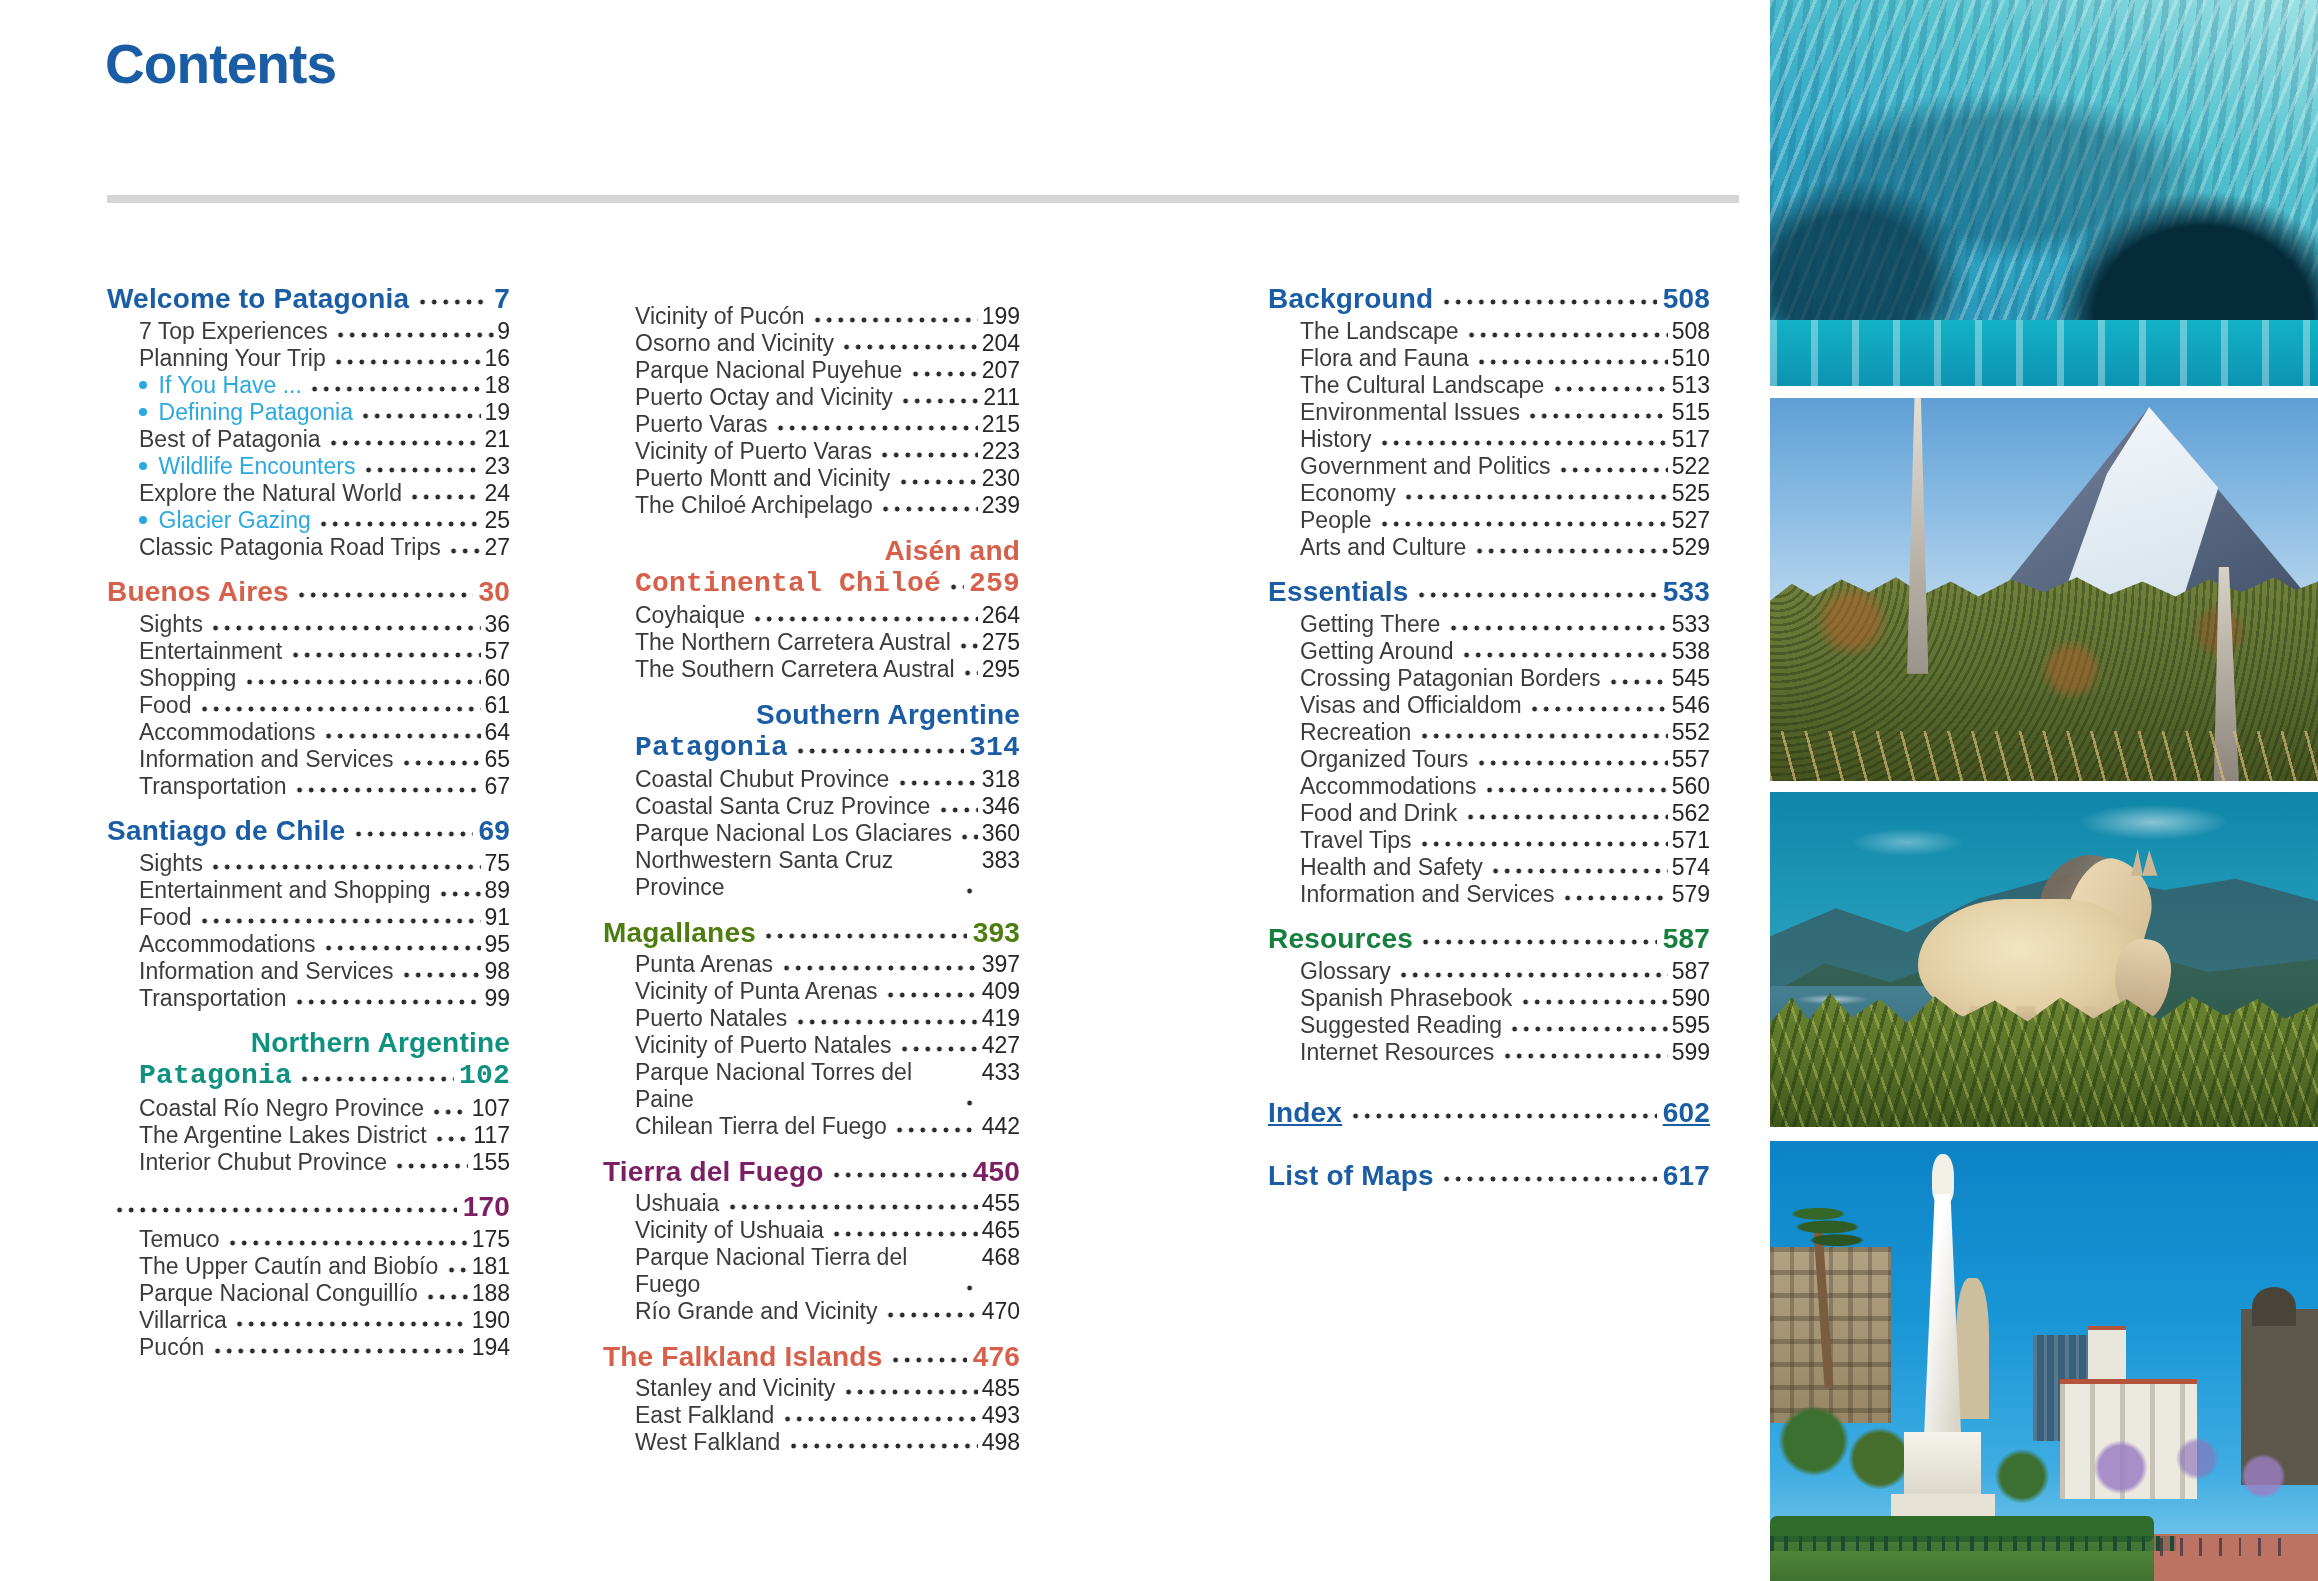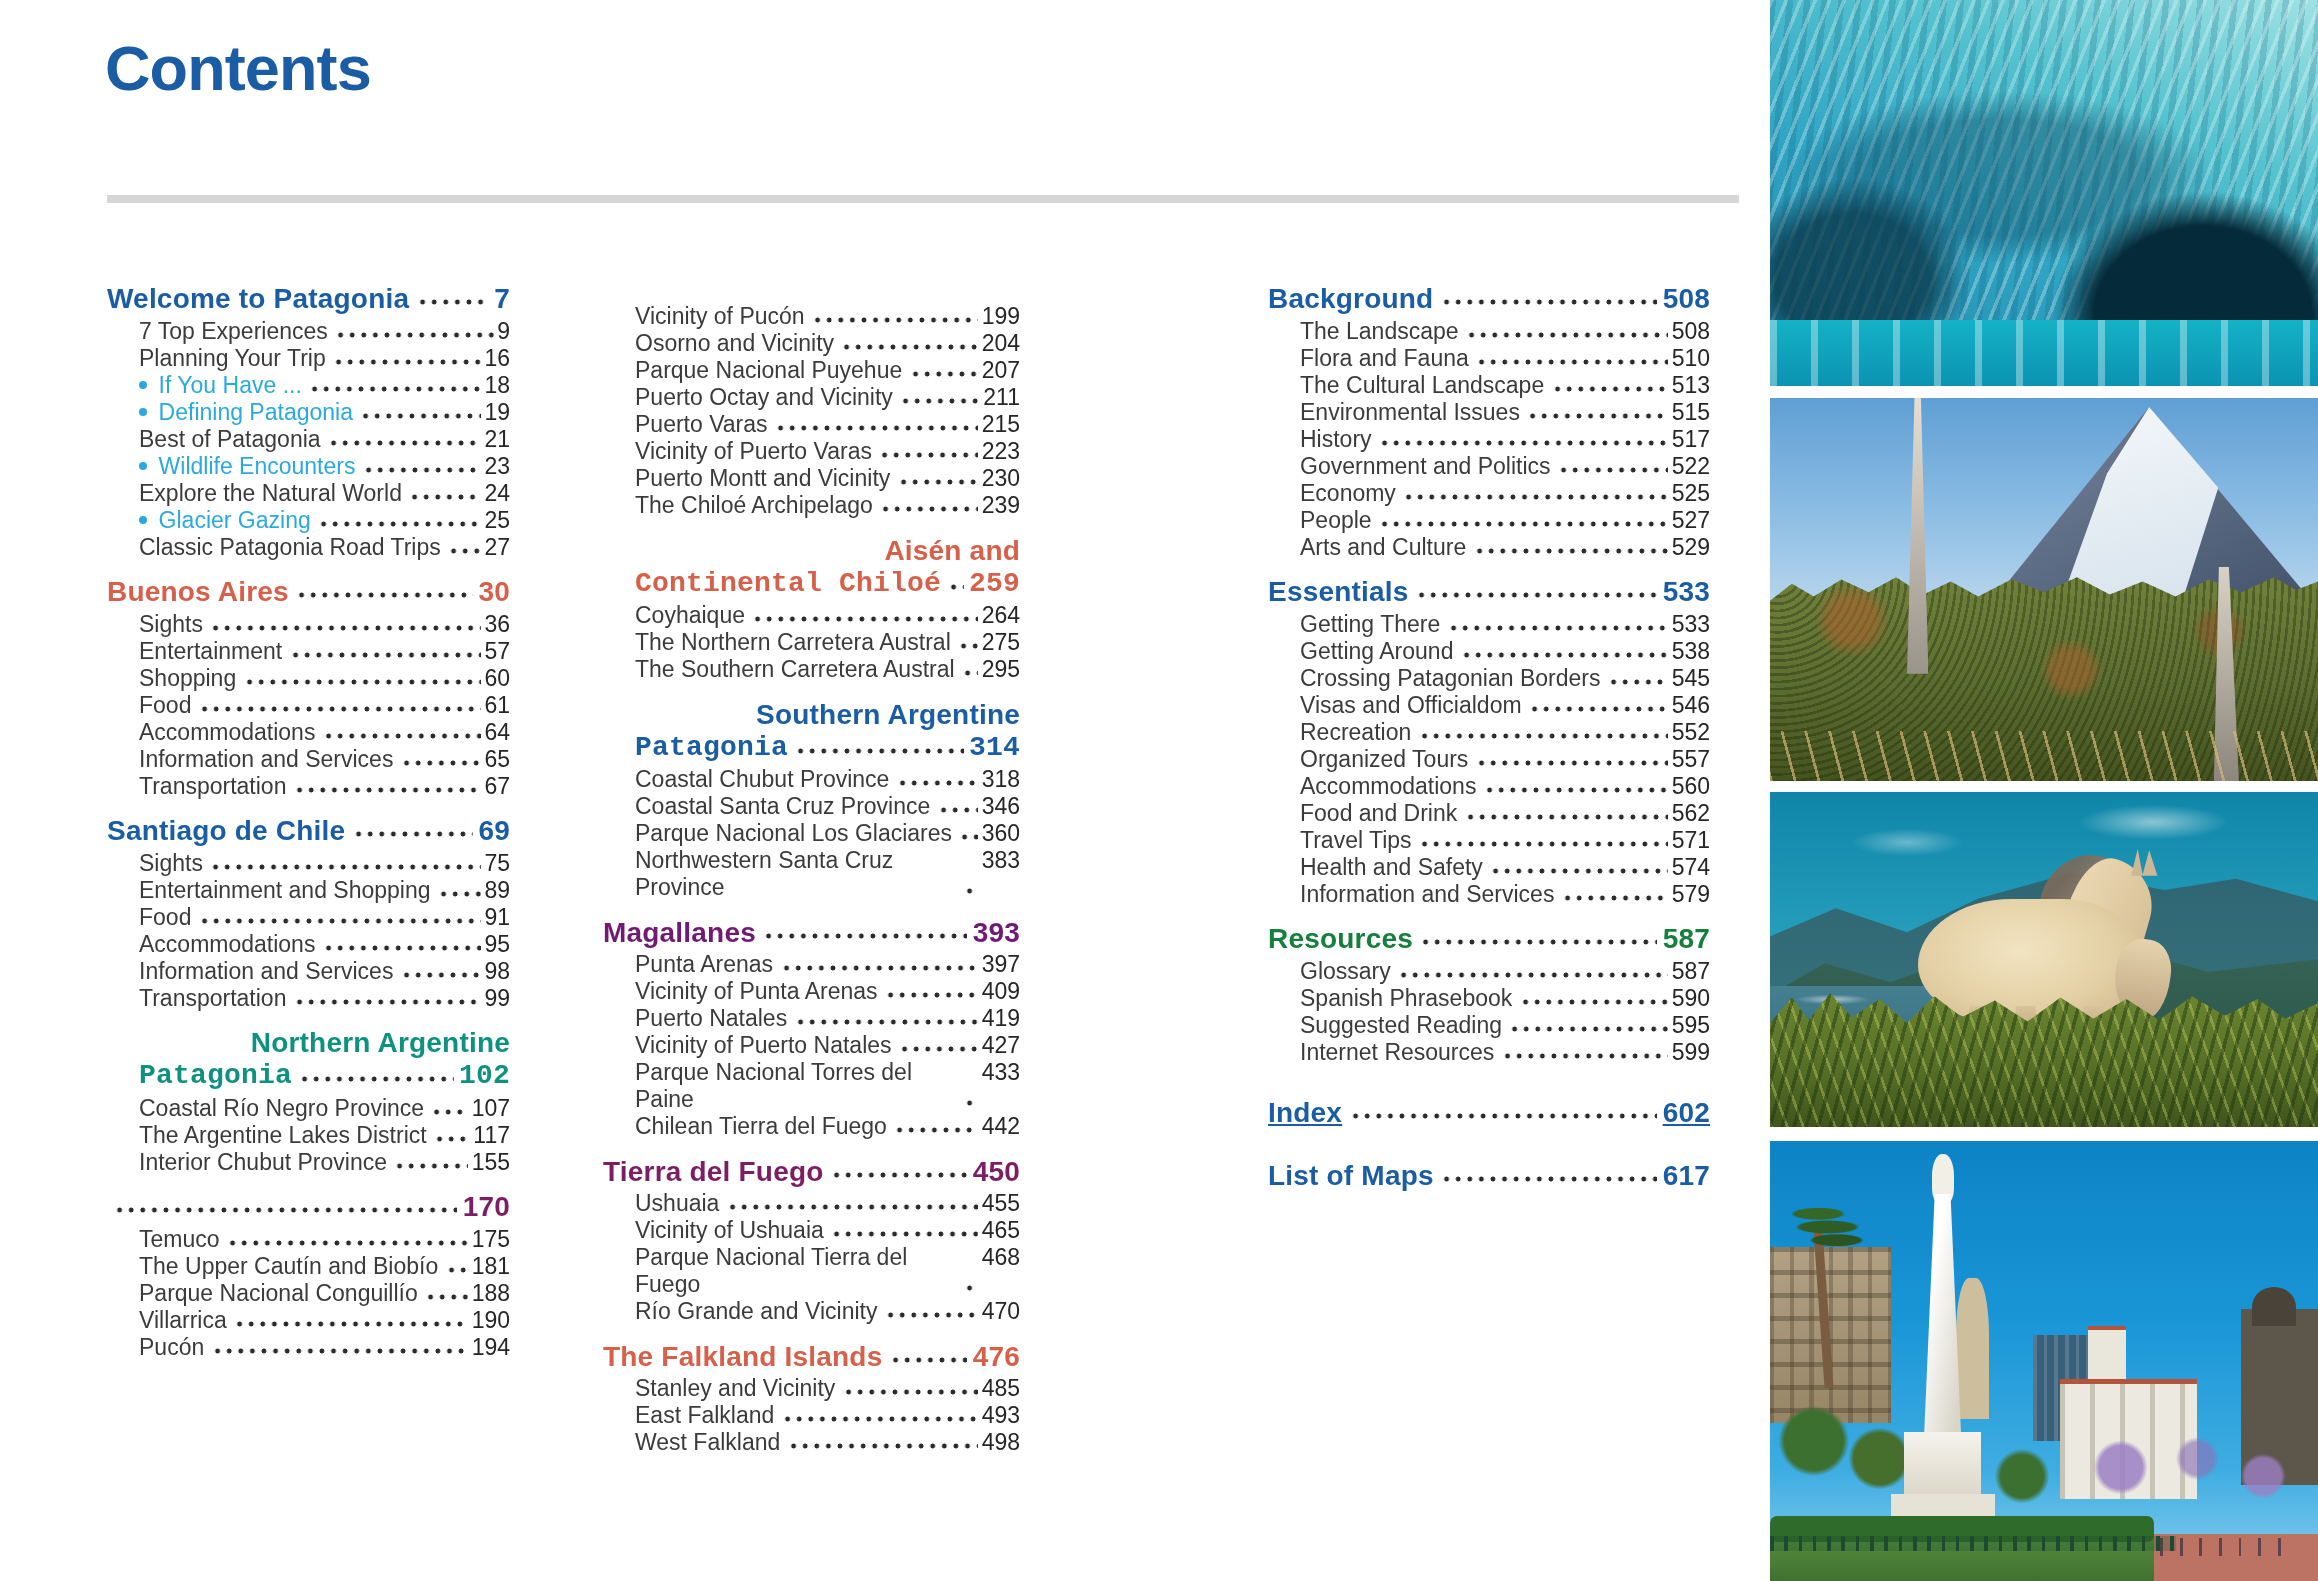--- a/index.html
+++ b/index.html
@@ -5,21 +5,21 @@
   html,body { margin:0; padding:0; background:#ffffff; }
   .page {
     position:relative; width:2319px; height:1581px; background:#ffffff;
     font-family:"Liberation Sans", sans-serif; overflow:hidden;
     --blue:#1a5da4; --salmon:#d6604a; --teal:#0f9180; --purple:#7b1e63;
     --lightblue:#2aa9e0; --text:#3b3b3b; --num:#262626; --rule:#d6d6d6;
   }
   
   .title {
     position:absolute; left:105px; top:32px; margin:0;
-    font-size:63px; font-weight:bold; letter-spacing:-0.9px; color:var(--blue);
+    font-size:55px; font-weight:bold; letter-spacing:-0.9px; color:var(--blue);
   }
   .rule { position:absolute; left:107px; top:195px; width:1632px; height:8px; background:var(--rule); }
 
   
   .col { position:absolute; top:282px; }
   .col-1 { left:107px;  width:403px; }
   .col-2 { left:603px;  width:417px; }
   .col-3 { left:1268px; width:442px; }
   .col-2 > .toc-section:first-child { margin-top:21.4px; }
 
@@ -478,21 +478,21 @@
             <span class="leader"></span>
             <span class="ipg">360</span>
           </div>
           <div class="irow">
             <span class="ilbl">Northwestern Santa Cruz Province</span>
             <span class="leader"></span>
             <span class="ipg">383</span>
           </div>
         </section>
         <section class="toc-section">
-          <h2 class="toc-heading" style="color: #701a75;">
+          <h2 class="toc-heading" style="color: #4d7c0f;">
             <div class="hrow">
               <span class="hlbl">Magallanes</span>
               <span class="leader"></span>
               <span class="hpg">393</span>
             </div>
           </h2>
           <div class="irow">
             <span class="ilbl">Punta Arenas</span>
             <span class="leader"></span>
             <span class="ipg">397</span>

